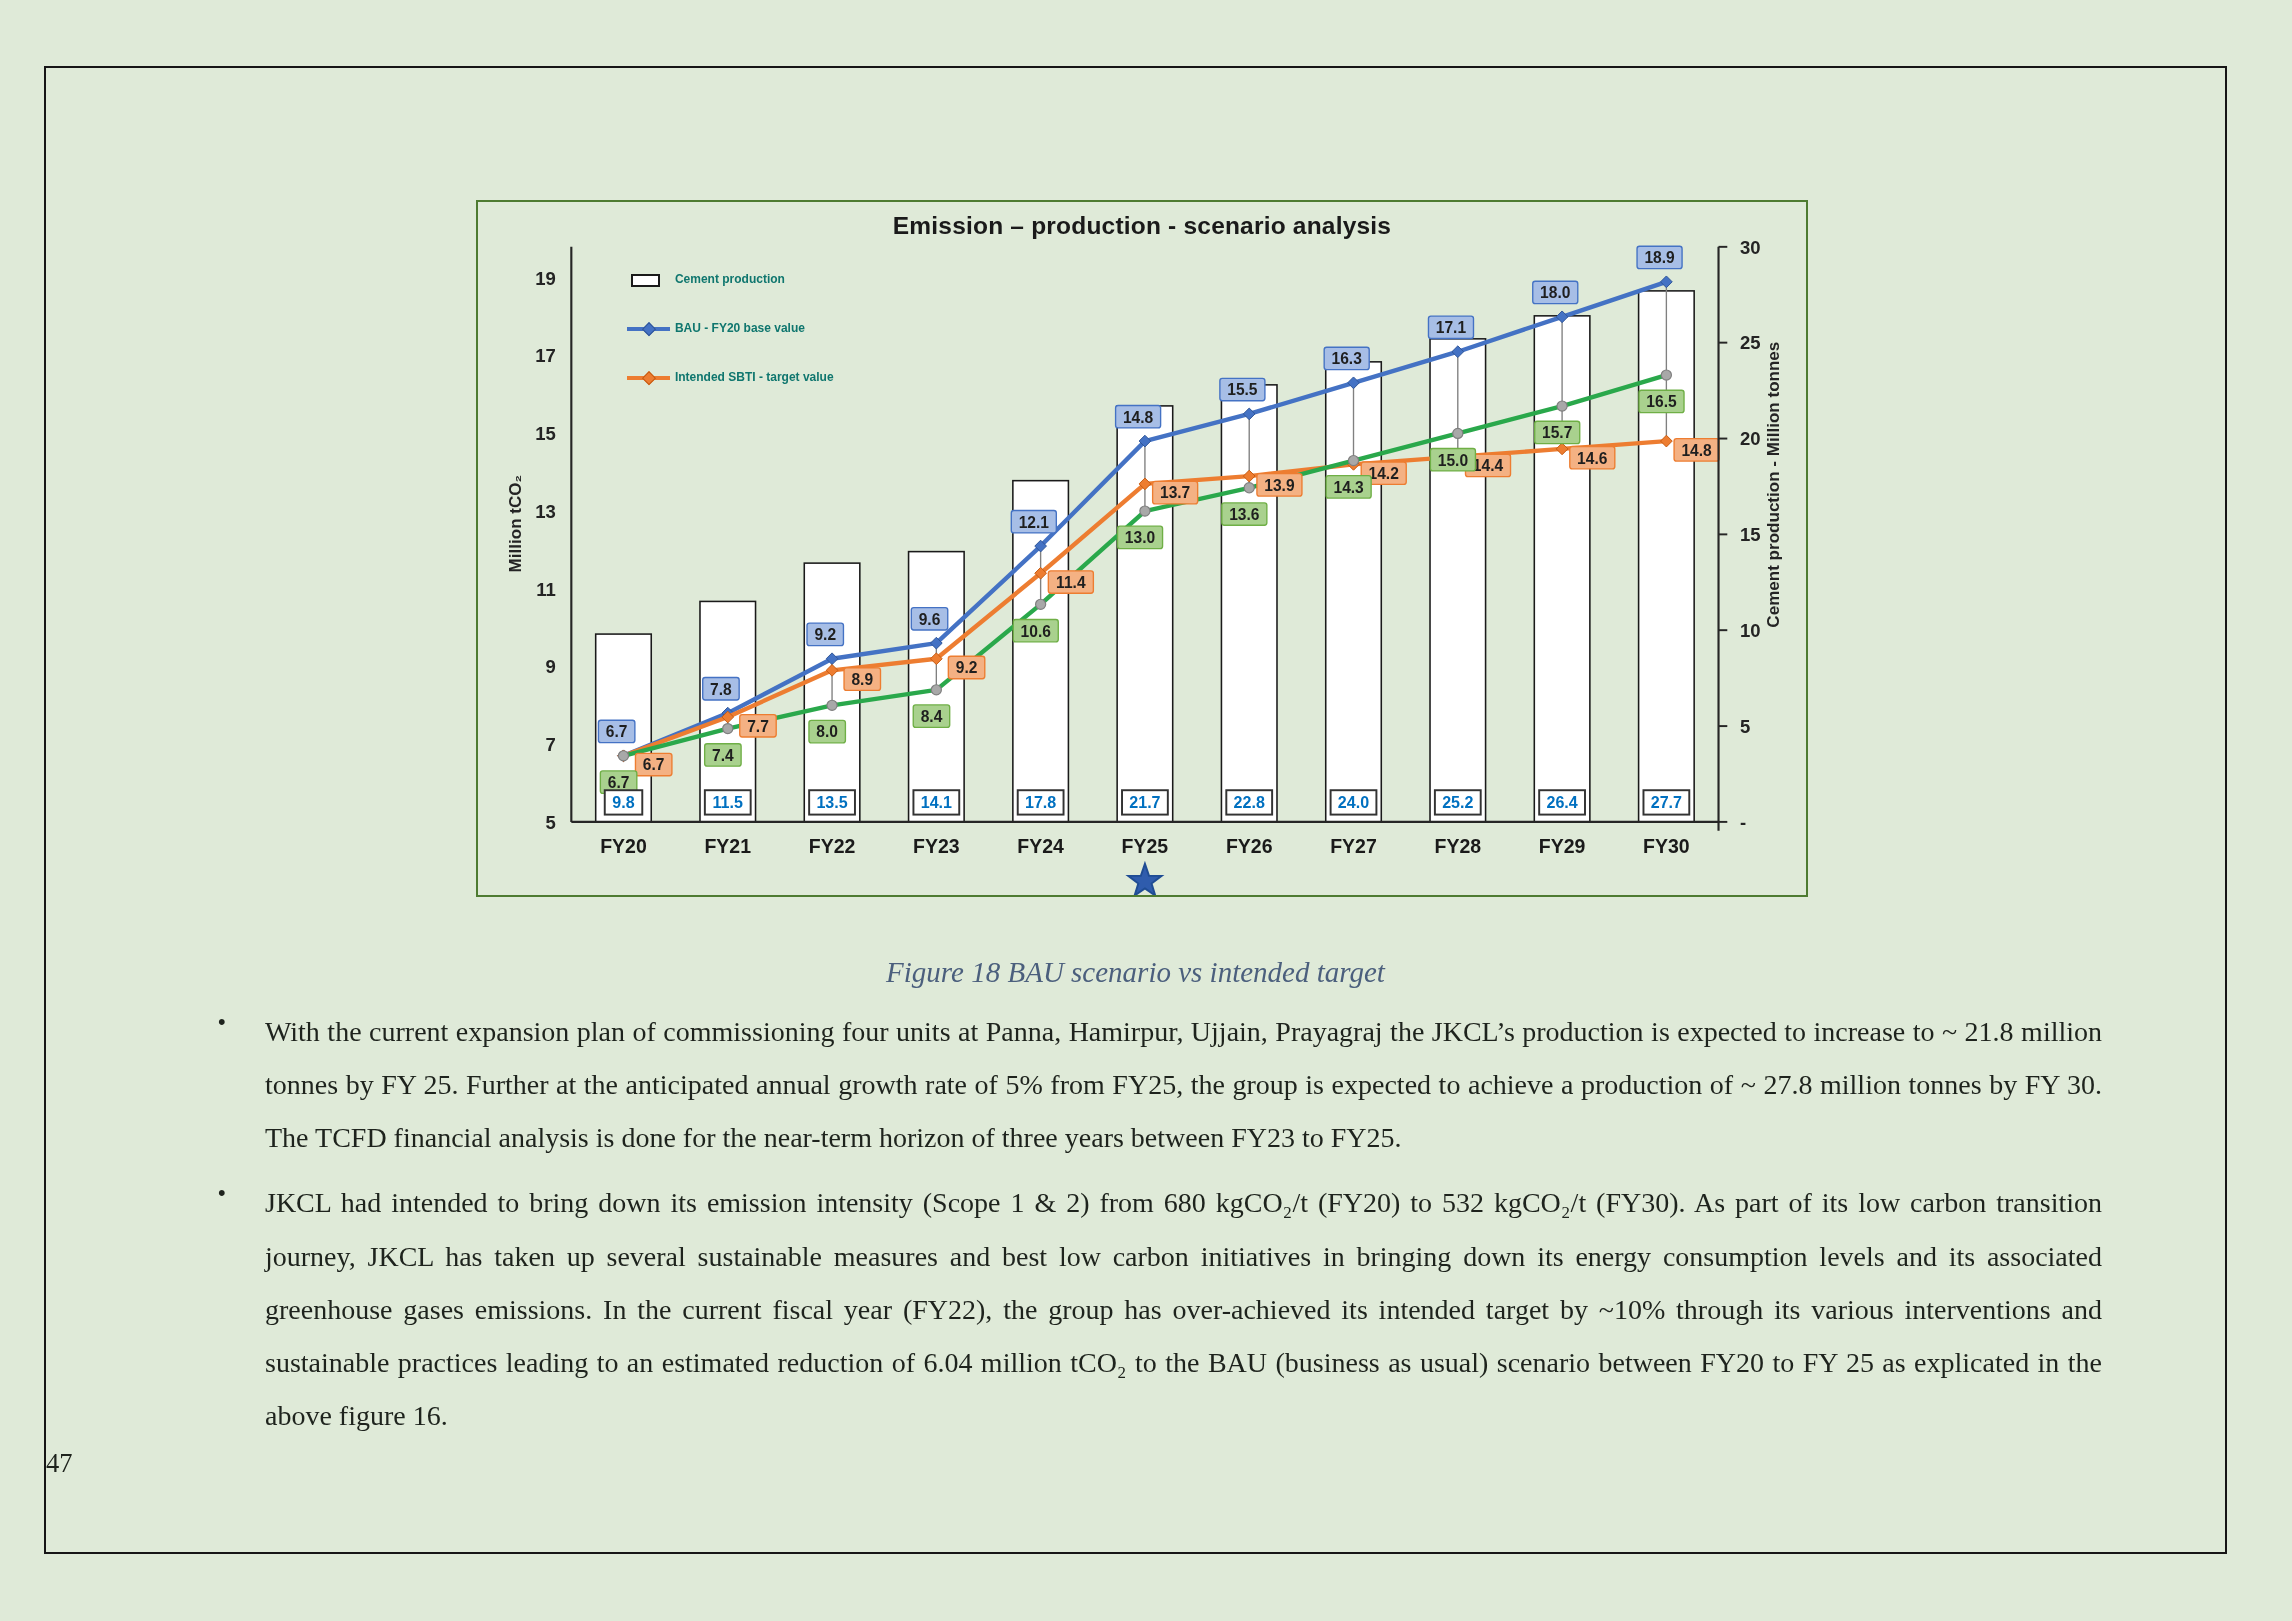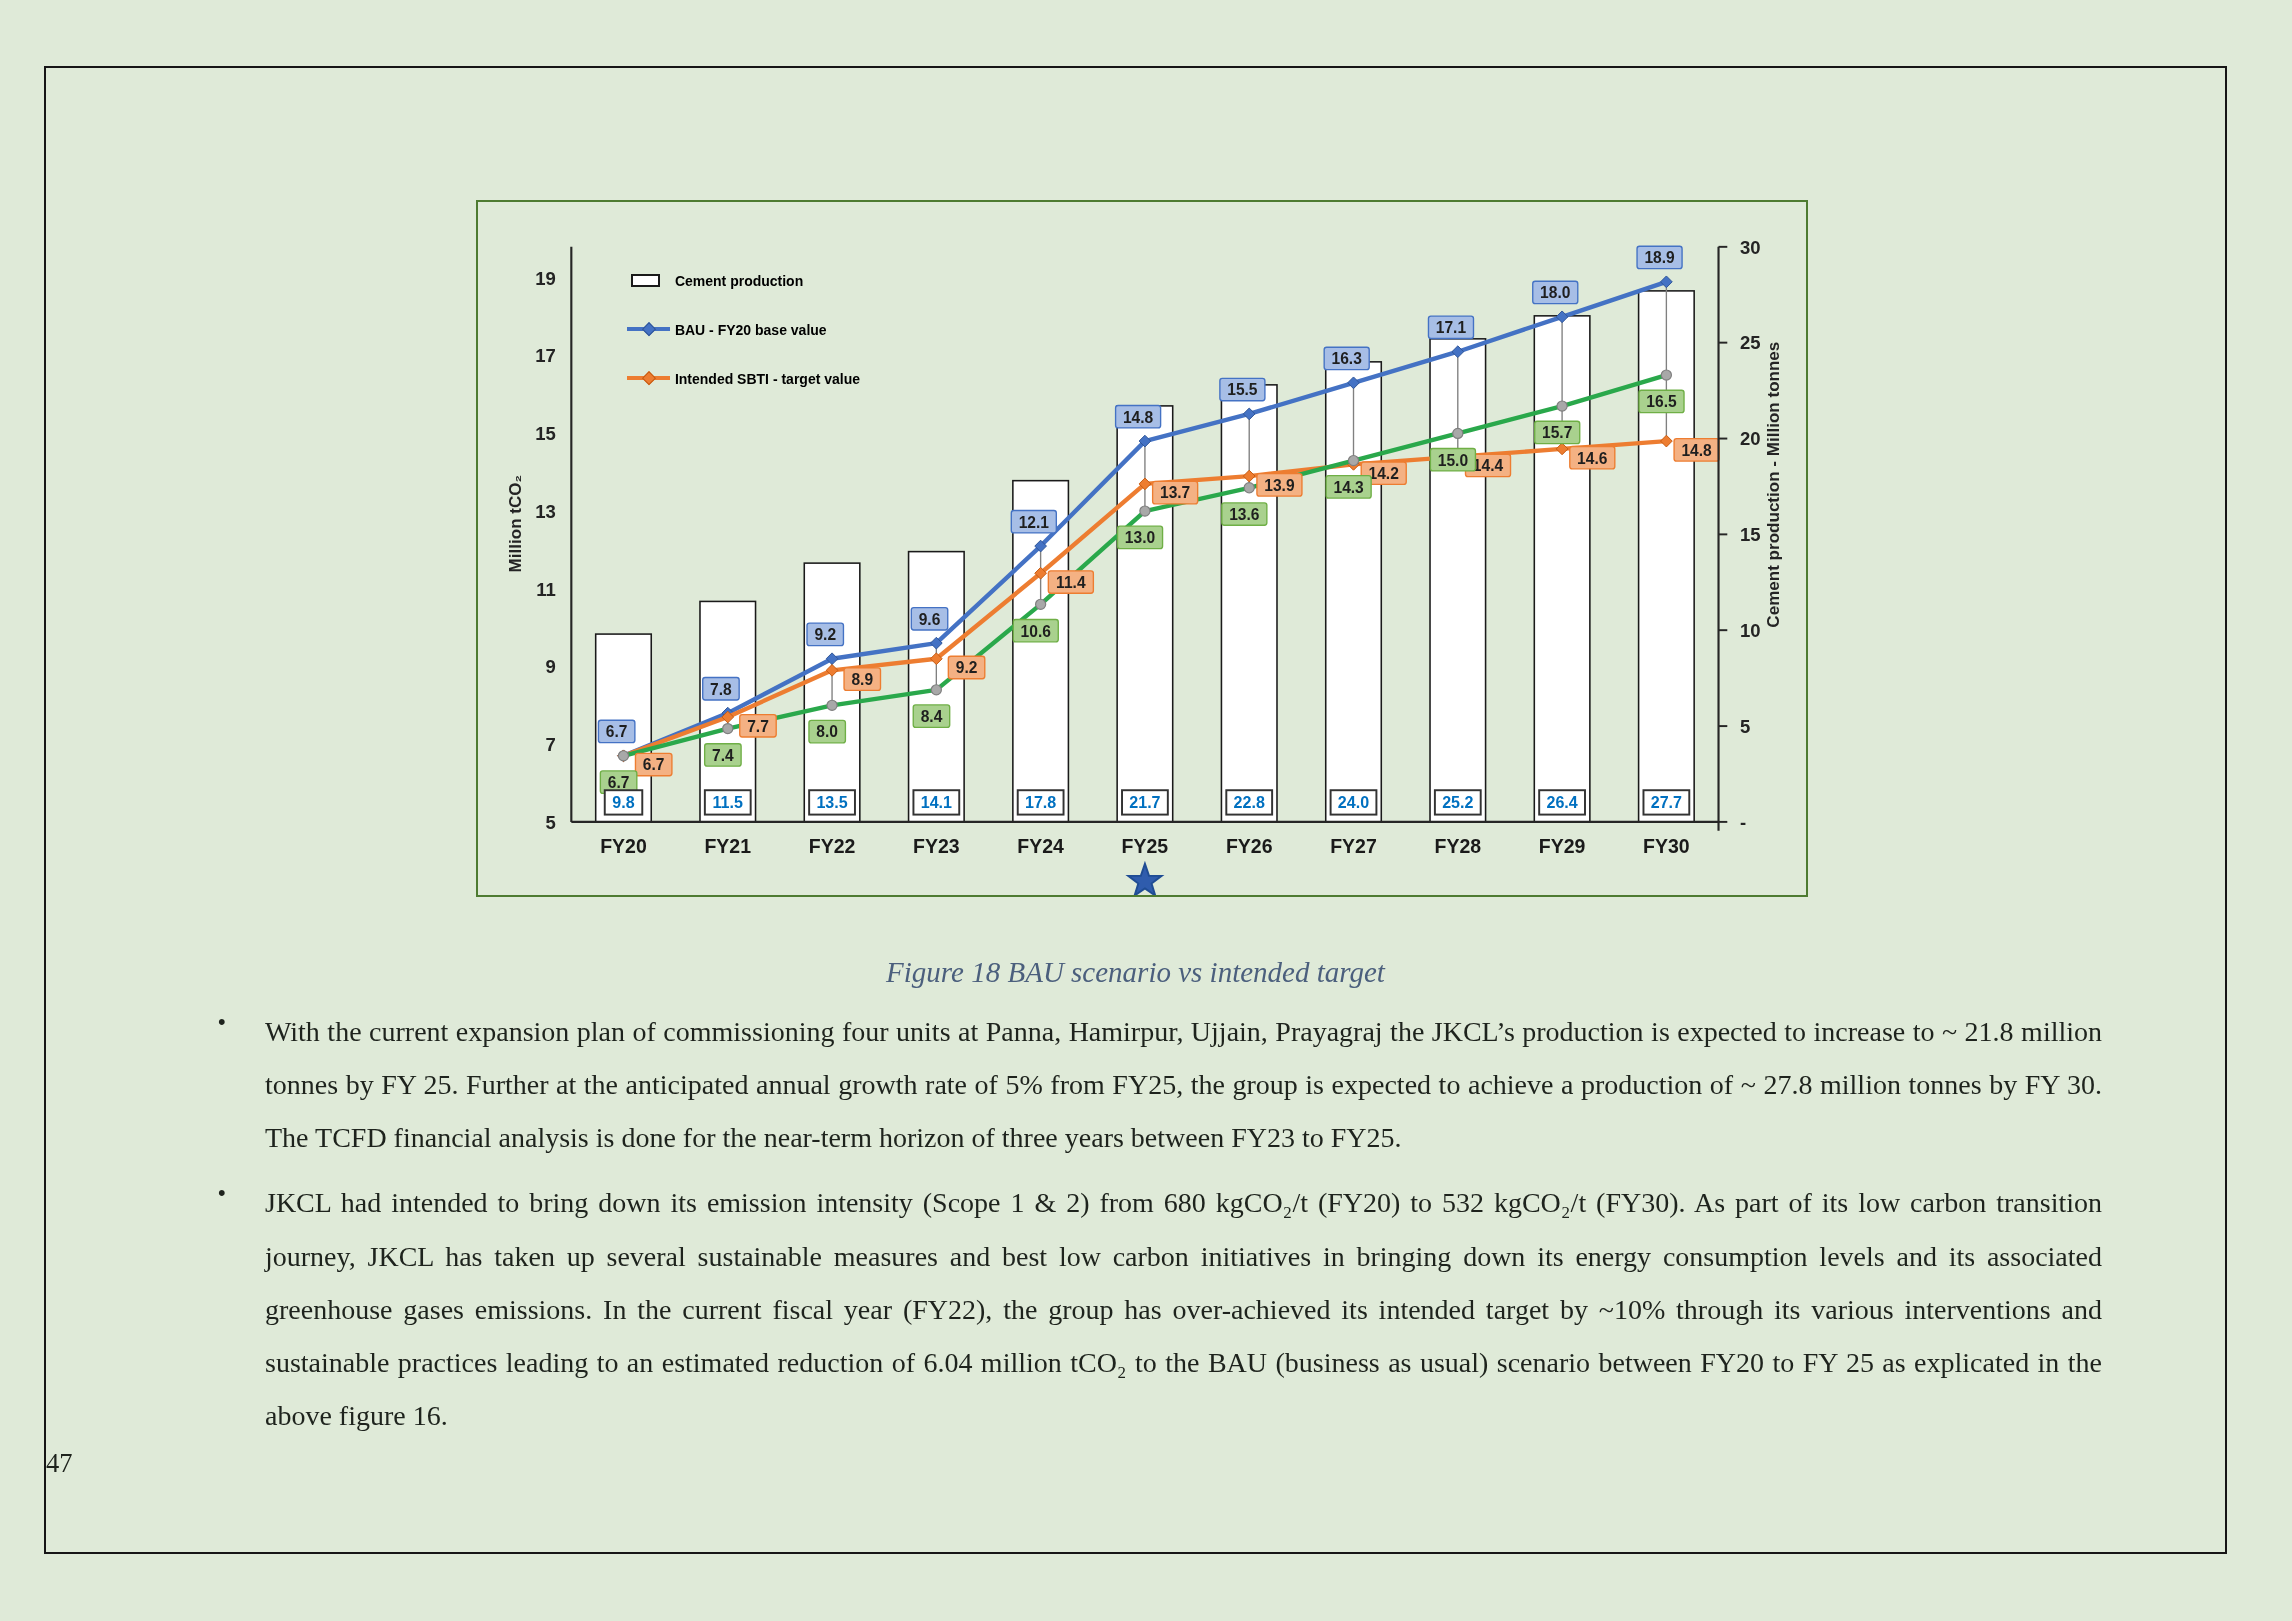--- a/index.html
+++ b/index.html
@@ -23,21 +23,21 @@
   .dlab{font-size:16px; fill:#1f1f1f;}
   .blab{font-size:16.5px;}
   .atitle{font-size:17.5px; fill:#242424;}
   
   .legend{position:absolute; left:149px; top:65px; display:flex; flex-direction:column; gap:23.5px;}
   .lrow{display:flex; align-items:flex-start; min-height:25.5px;}
   .lswatch{position:relative; width:43px; height:25.5px; flex:0 0 43px;}
   .lbar{position:absolute; left:3.9px; top:6.9px; width:29px; height:12.7px; background:#fff; border:2px solid #1a1a1a;}
   .lline{position:absolute; left:0; top:10.8px; width:43px; height:3.9px;}
   .lmark{position:absolute; left:50%; top:12.7px; width:9.8px; height:9.8px; transform:translate(-50%,-50%) rotate(45deg);}
-  .ltext{font-weight:bold; font-size:14px; color:#000000; margin-left:4.9px; line-height:1.45; padding-top:3.9px;}
+  .ltext{font-weight:bold; font-size:12px; color:#0f766e; margin-left:4.9px; line-height:1.45; padding-top:3.9px;}
   .ltext.wide{max-width:453px;}
   
   .caption{position:absolute; left:0; top:888px; width:100%; text-align:center;
            font-family:"Liberation Serif",serif; font-style:italic; font-size:29px; color:var(--caption);}
   .bullets{position:absolute; left:219px; top:937px; width:1837px;}
   .bullet-row{position:relative; margin-bottom:11.8px;}
   .dot{position:absolute; left:-47px; top:3.9px; font-size:21.6px; color:var(--body-text);}
   .btext{margin:0; font-family:"Liberation Serif",serif; font-size:28px; line-height:1.9;
          text-align:justify; color:var(--body-text);}
   .pagenum{position:absolute; left:0; top:1380px; width:100%; text-align:left;
@@ -317,20 +317,21 @@
           <text x="682.5" y="668" text-anchor="middle" class="xlab">FY25</text>
           <text x="789.5" y="668" text-anchor="middle" class="xlab">FY26</text>
           <text x="896.5" y="668" text-anchor="middle" class="xlab">FY27</text>
           <text x="1003.5" y="668" text-anchor="middle" class="xlab">FY28</text>
           <text x="1110.5" y="668" text-anchor="middle" class="xlab">FY29</text>
           <text x="1217.5" y="668" text-anchor="middle" class="xlab">FY30</text>
           <text transform="translate(42 330) rotate(-90)" text-anchor="middle" class="atitle">Million tCO₂</text>
           <text transform="translate(1333 290) rotate(-90)" text-anchor="middle" class="atitle">Cement production  - Million tonnes</text>
           <polygon points="682.5,679.0 678.3,691.2 665.4,691.4 675.7,699.2 671.9,711.6 682.5,704.2 693.1,711.6 689.3,699.2 699.6,691.4 686.7,691.2" fill="#2f5cad" stroke="#1f4c94" stroke-width="2"></polygon>
         </svg>
+      <div class="chart-title">Emission – production -  scenario analysis</div>
 
       <div class="legend">
         <div class="lrow">
           <span class="lswatch">
               <span class="lbar" style="background: rgb(255, 255, 255); border: 2px solid rgb(26, 26, 26);"></span>
             </span>
           <span class="ltext">Cement production</span>
         </div>
         <div class="lrow">
           <span class="lswatch">

